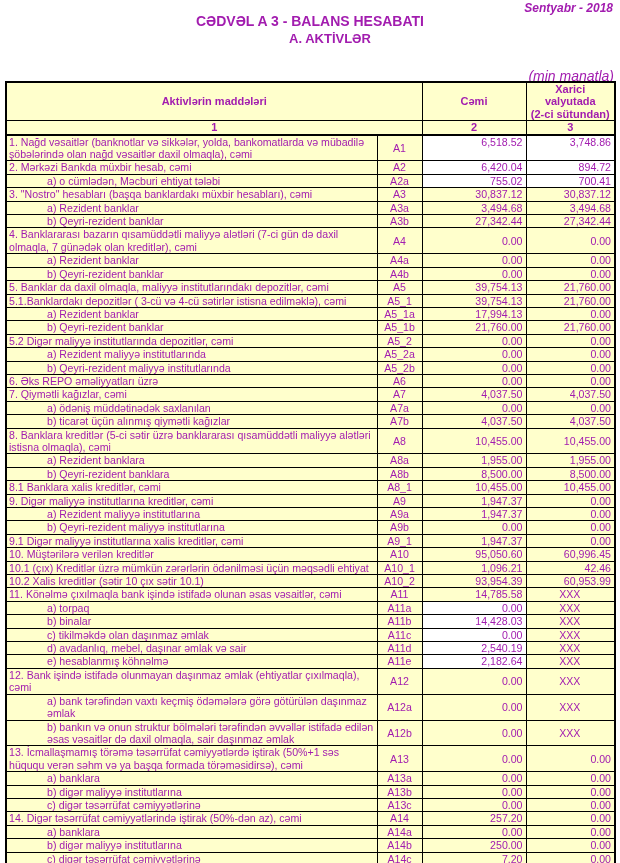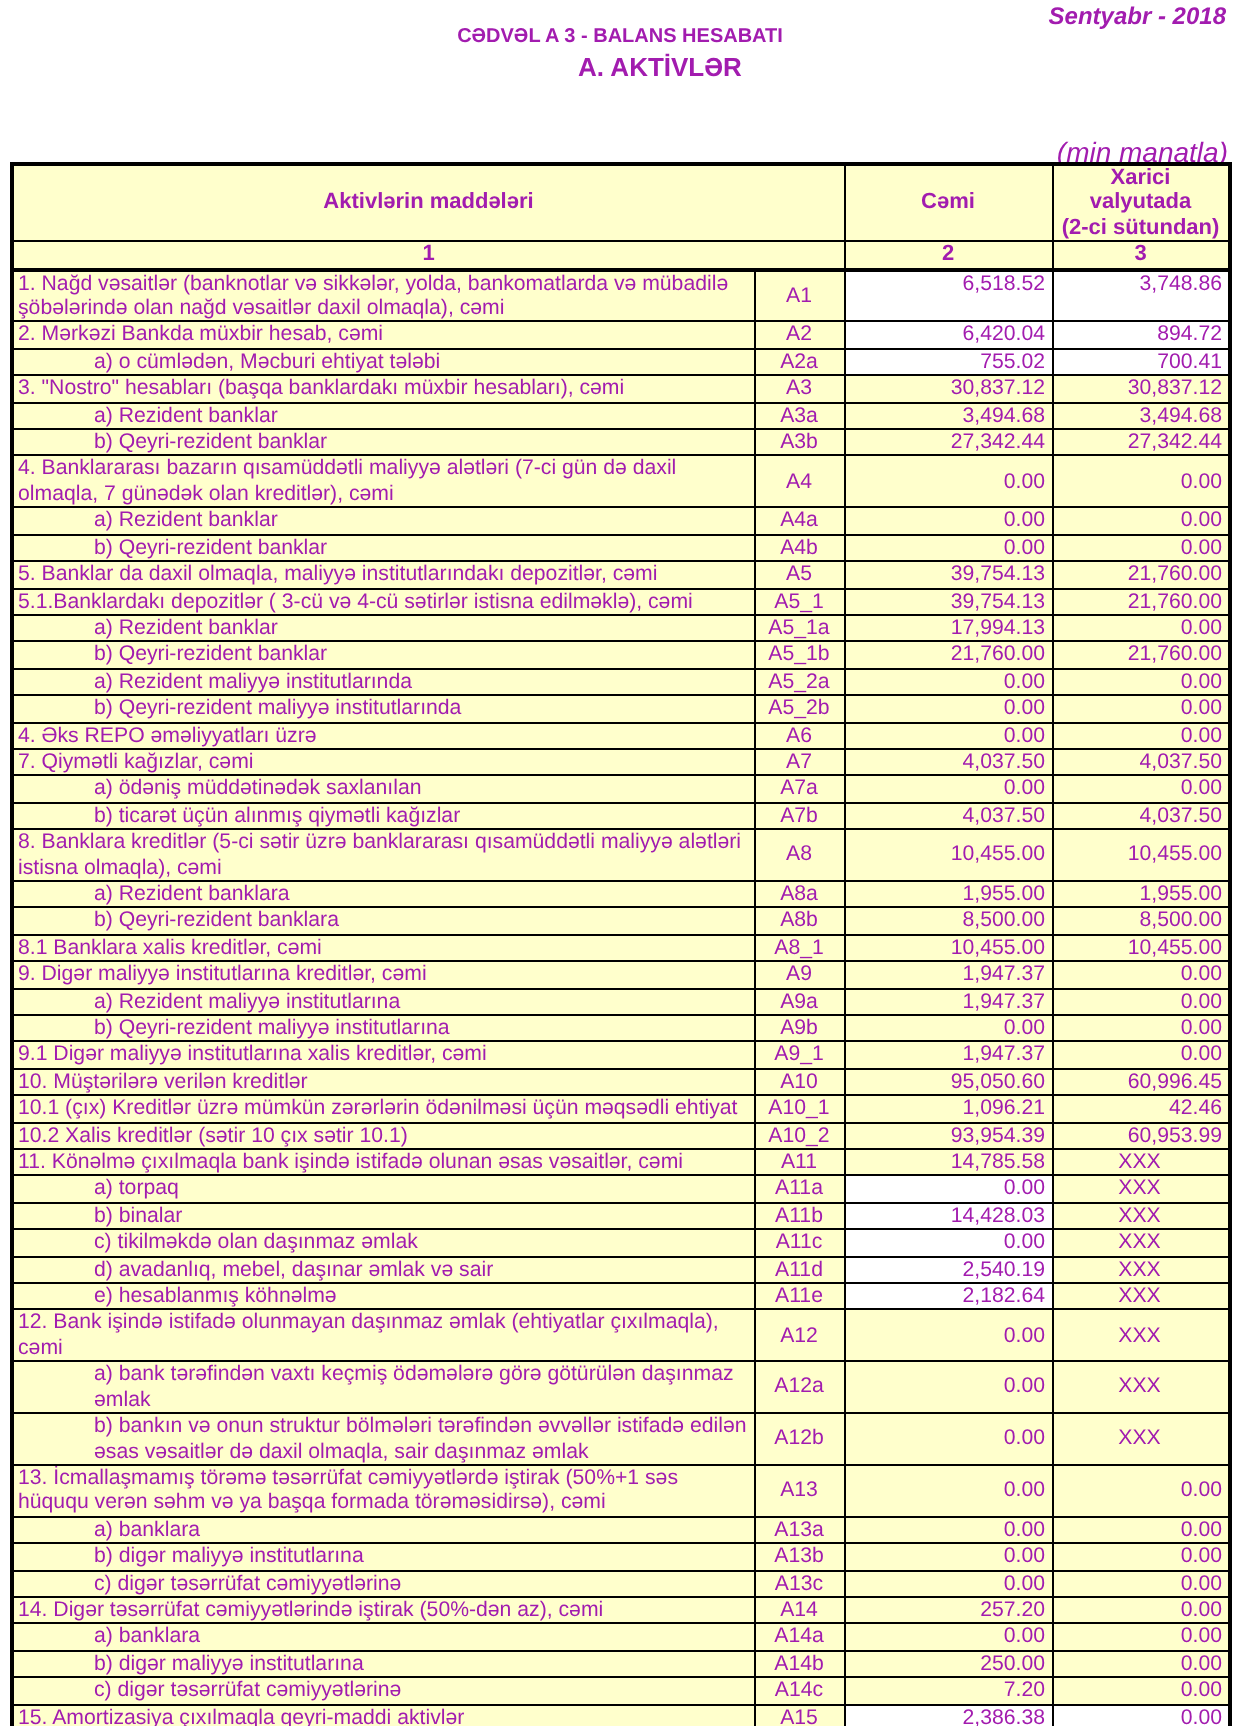--- a/index.html
+++ b/index.html
@@ -14,21 +14,21 @@
   }
   .period {
     position: absolute;
     top: 1px;
     right: 7px;
     font-size: 12px;
     font-weight: bold;
     font-style: italic;
   }
   .titles { text-align: center; padding-top: 13px; }
-  .title { font-size: 10px; font-weight: bold; }
+  .title { font-size: 14px; font-weight: bold; }
   .subtitle { font-size: 13px; font-weight: bold; margin-top: 2px; padding-left: 40px; }
   .unit-note {
     position: absolute;
     top: 68px;
     right: 6px;
     font-size: 14px;
     font-style: italic;
   }
   table.balance {
     position: absolute;
@@ -179,33 +179,39 @@
           <td class="num bg-y">17,994.13</td>
           <td class="num bg-y">0.00</td>
         </tr>
         <tr>
           <td class="label sub">b) Qeyri-rezident banklar</td>
           <td class="code">A5_1b</td>
           <td class="num bg-y">21,760.00</td>
           <td class="num bg-y">21,760.00</td>
         </tr>
         <tr>
+          <td class="label">5.2 Digər maliyyə institutlarında depozitlər, cəmi</td>
+          <td class="code">A5_2</td>
+          <td class="num bg-y">0.00</td>
+          <td class="num bg-y">0.00</td>
+        </tr>
+        <tr>
           <td class="label sub">a) Rezident maliyyə institutlarında</td>
           <td class="code">A5_2a</td>
           <td class="num bg-y">0.00</td>
           <td class="num bg-y">0.00</td>
         </tr>
         <tr>
           <td class="label sub">b) Qeyri-rezident maliyyə institutlarında</td>
           <td class="code">A5_2b</td>
           <td class="num bg-y">0.00</td>
           <td class="num bg-y">0.00</td>
         </tr>
         <tr>
-          <td class="label">4. Əks REPO əməliyyatları üzrə</td>
+          <td class="label">6. Əks REPO əməliyyatları üzrə</td>
           <td class="code">A6</td>
           <td class="num bg-y">0.00</td>
           <td class="num bg-y">0.00</td>
         </tr>
         <tr>
           <td class="label">7. Qiymətli kağızlar, cəmi</td>
           <td class="code">A7</td>
           <td class="num bg-y">4,037.50</td>
           <td class="num bg-y">4,037.50</td>
         </tr>

